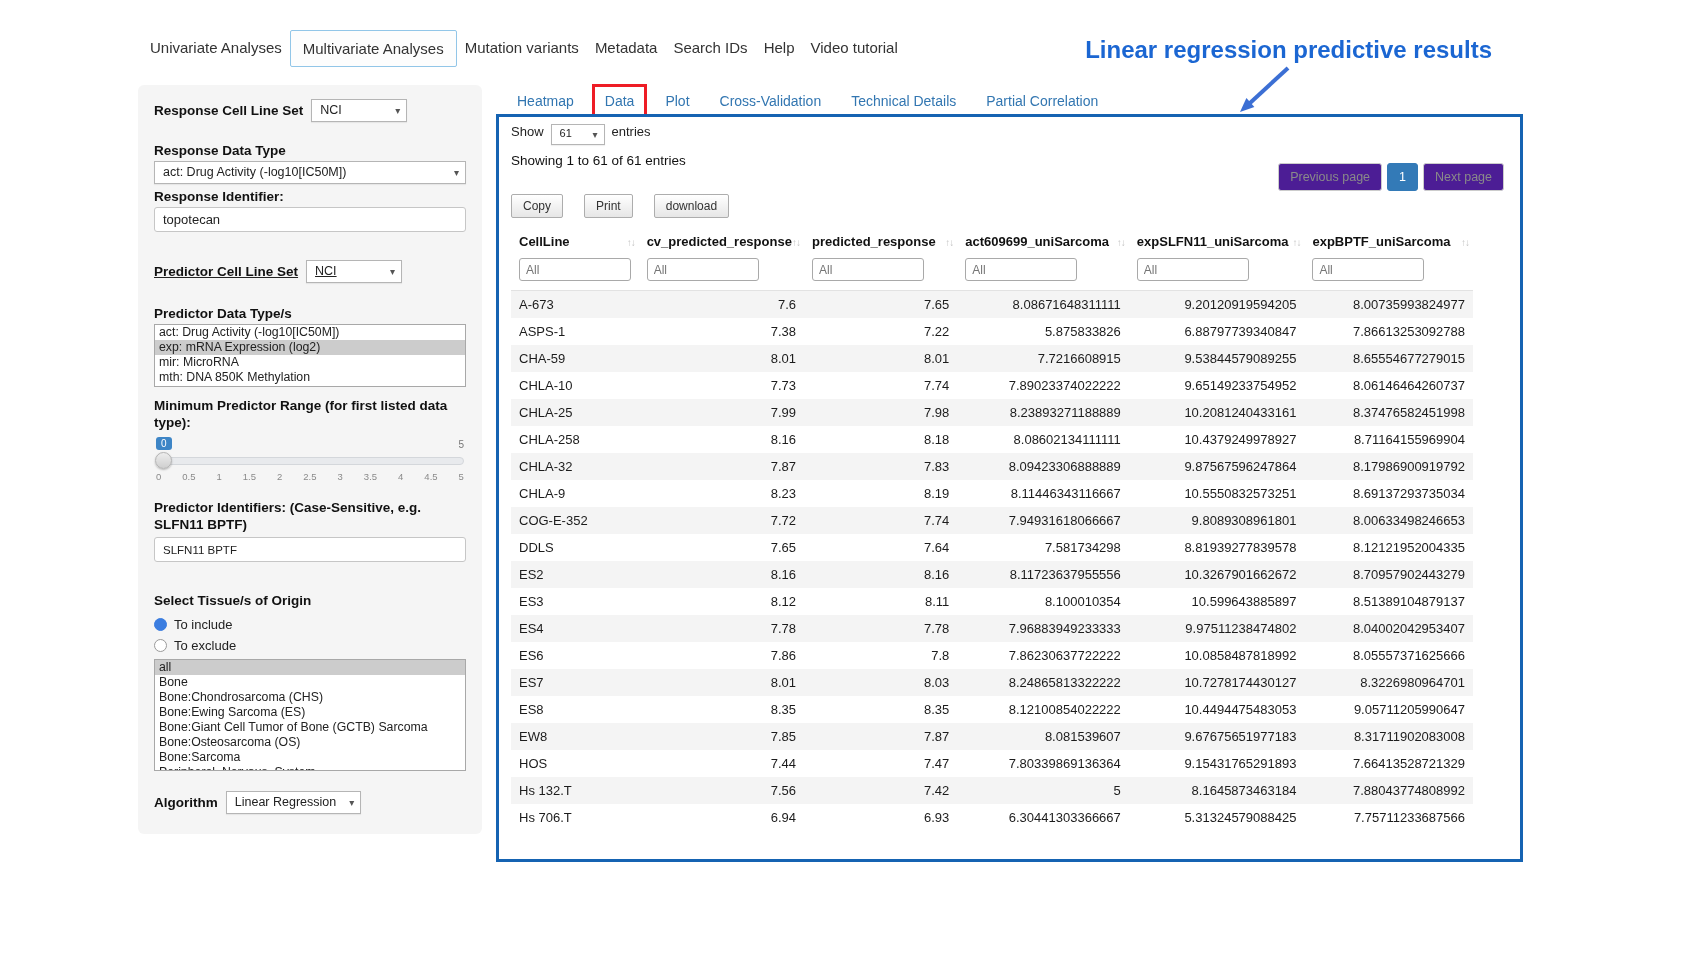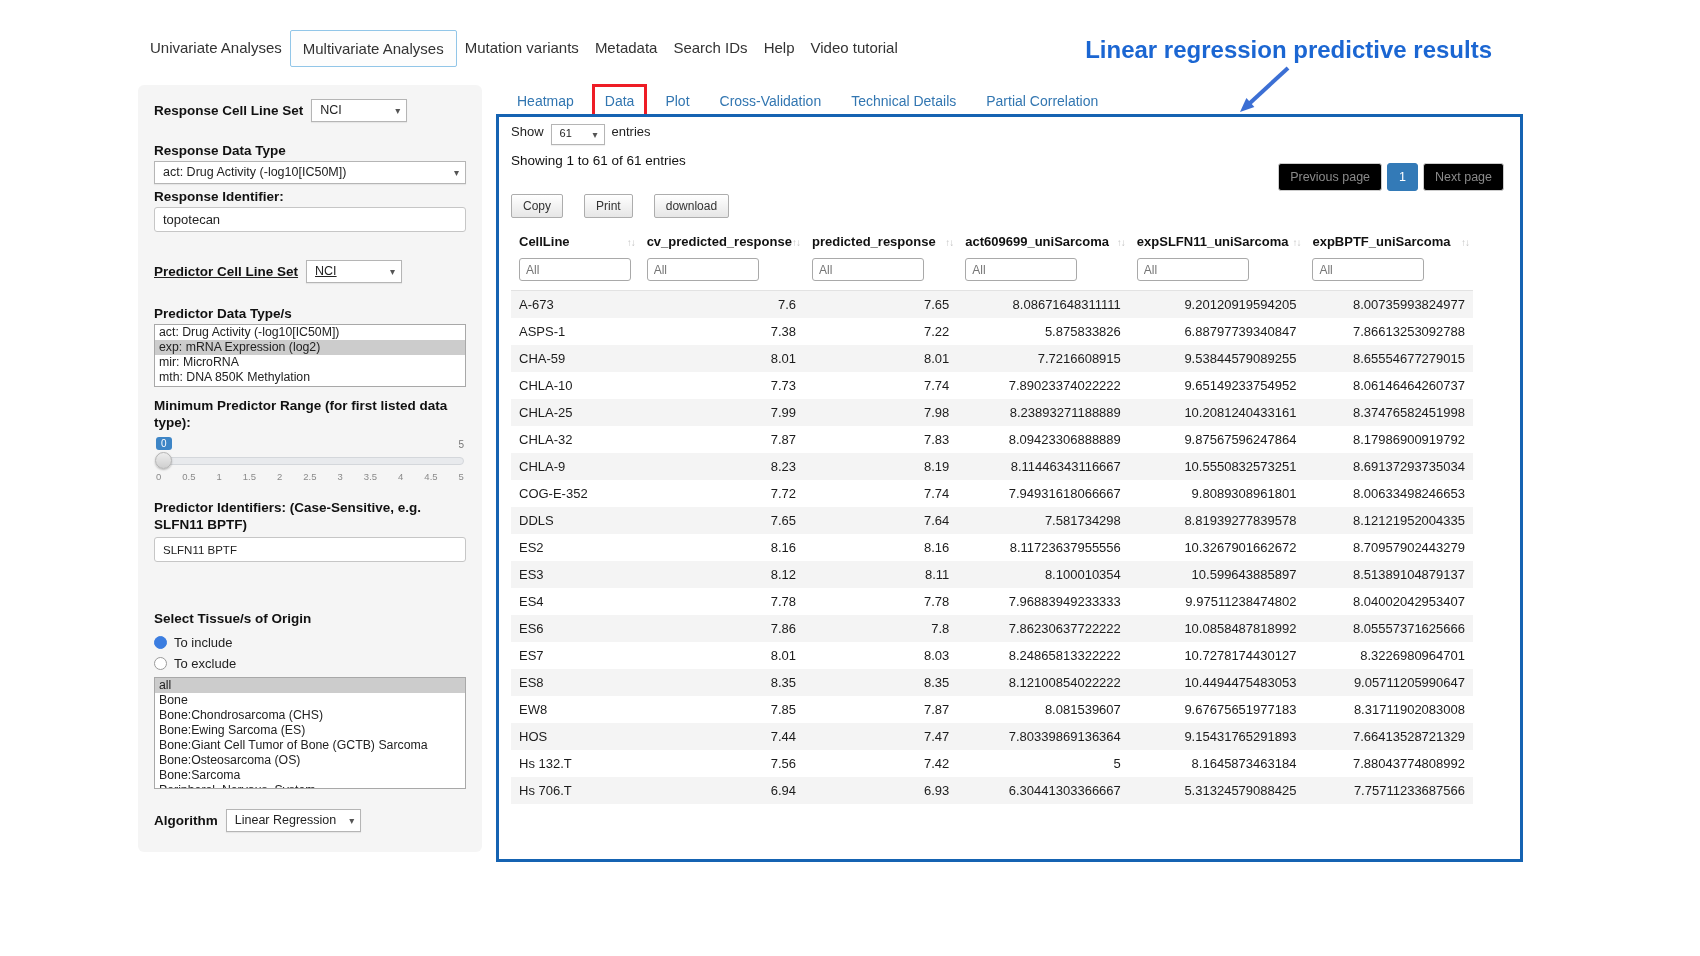--- a/index.html
+++ b/index.html
@@ -29,21 +29,21 @@
   .sel.small { min-width:96px; }
   .text-input { width:100%; height:25px; border:1px solid #c6c6c6; border-radius:3px; padding:2px 8px; font-size:13px; background:#fff; font-family:inherit; color:#222; }
   .text-input.small-font { font-size:11.5px; }
   .listbox { background:#fff; border:1px solid #a8a8a8; overflow:hidden; }
   .lb-option { padding:0 4px; line-height:15px; font-size:12.3px; white-space:nowrap; cursor:pointer; }
   .lb-option.selected { background:#cccccc; }
   .listbox.pdt { height:63px; margin-bottom:10px; }
   .listbox.tissue { height:112px; margin-bottom:20px; }
 
   .mb20 { margin-bottom:20px; } .mb28 { margin-bottom:28px; } .mb22 { margin-bottom:22px;text-decoration:underline; } .mb8 { margin-bottom:8px; } .mb4 { margin-bottom:4px; } .mb2 { margin-bottom:2px; }
-  .mb16 { margin-bottom:16px; } .mb30 { margin-bottom:48px; }
+  .mb16 { margin-bottom:16px; } .mb30 { margin-bottom:30px; }
 
   
   .slider { position:relative; height:50px; margin:2px 2px 10px 2px; }
   .slider-badge { position:absolute; left:0; top:-2px; background:#3d85c6; color:#fff; font-size:10px; padding:1px 5px; border-radius:3px; }
   .slider-max { position:absolute; right:0; top:0; font-size:10px; color:#777; }
   .slider-track { position:absolute; left:0; right:0; top:18px; height:8px; background:#e8eaed; border:1px solid #d4d7db; border-radius:5px; }
   .slider-handle { position:absolute; left:-1px; top:13px; width:17px; height:17px; border-radius:50%;
                    background:linear-gradient(#ededed,#cfcfcf); border:1px solid #b3b3b3; box-shadow:0 1px 2px rgba(0,0,0,.25); cursor:pointer; }
   .slider-ticks { position:absolute; left:0; right:0; top:32px; display:flex; justify-content:space-between; }
   .tick { font-size:9.5px; color:#8a8a8a; }
@@ -57,21 +57,21 @@
   .panel-tabs { position:absolute; left:502px; top:82px; display:flex; align-items:center; }
   .panel-tab { color:#3276b1; font-size:14px; padding:8px 12px; border:3px solid transparent; cursor:pointer; white-space:nowrap; }
   .panel-tab.red-boxed { border-color:#ee1c25; padding:6px 10px; margin:0 3px; }
 
   .main-panel { position:absolute; left:496px; top:114px; width:1027px; height:748px; border:3px solid #1563b2; background:#fff; padding:4px 10px; }
 
   .show-row { display:flex; align-items:flex-start; gap:7px; font-size:13px; margin:3px 0 8px 2px; }
   .sel.show-select { min-width:54px; padding:2px 20px 2px 8px; min-height:21px; font-size:11px; }
   .showing-text { font-size:13.5px; margin:8px 0 0 2px; color:#111; }
   .pagination { position:absolute; top:46px; right:16px; display:flex; gap:5px; align-items:center; }
-  .page-btn { border:1px solid #ccc; background:#000000; color:#8a8a8a; font-size:12.5px; padding:6px 11px; border-radius:3px; font-family:inherit; cursor:pointer; }
+  .page-btn { border:1px solid #ccc; background:#4c1d95; color:#8a8a8a; font-size:12.5px; padding:6px 11px; border-radius:3px; font-family:inherit; cursor:pointer; }
   .page-btn.active { background:#337ab7; border-color:#337ab7; color:#fff; }
   .dt-buttons { margin:26px 0 10px 2px; display:flex; gap:21px; }
   .dt-btn { border:1px solid #adadad; background:linear-gradient(#ffffff,#e6e6e6); color:#333; font-size:12px; padding:4px 11px; border-radius:2px; font-family:inherit; cursor:pointer; }
 
   table.data-table { width:962px; border-collapse:collapse; table-layout:fixed; margin-left:2px; }
   .data-table th { text-align:left; font-size:13px; font-weight:bold; color:#111; padding:6px 20px 6px 8px; position:relative; white-space:nowrap; overflow:hidden; }
   .data-table th:nth-child(1), .data-table td:nth-child(1) { width:125px; }
   .data-table th:nth-child(2), .data-table td:nth-child(2) { width:162px; }
   .data-table th:nth-child(3), .data-table td:nth-child(3) { width:150px; }
   .data-table th:nth-child(4), .data-table td:nth-child(4) { width:168px; }
@@ -280,20 +280,28 @@
         </tr>
         <tr>
           <td class="cell-name">CHLA-25</td>
           <td class="cell-num">7.99</td>
           <td class="cell-num">7.98</td>
           <td class="cell-num">8.23893271188889</td>
           <td class="cell-num">10.2081240433161</td>
           <td class="cell-num">8.37476582451998</td>
         </tr>
         <tr>
+          <td class="cell-name">CHLA-258</td>
+          <td class="cell-num">8.16</td>
+          <td class="cell-num">8.18</td>
+          <td class="cell-num">8.08602134111111</td>
+          <td class="cell-num">10.4379249978927</td>
+          <td class="cell-num">8.71164155969904</td>
+        </tr>
+        <tr>
           <td class="cell-name">CHLA-32</td>
           <td class="cell-num">7.87</td>
           <td class="cell-num">7.83</td>
           <td class="cell-num">8.09423306888889</td>
           <td class="cell-num">9.87567596247864</td>
           <td class="cell-num">8.17986900919792</td>
         </tr>
         <tr>
           <td class="cell-name">CHLA-9</td>
           <td class="cell-num">8.23</td>

